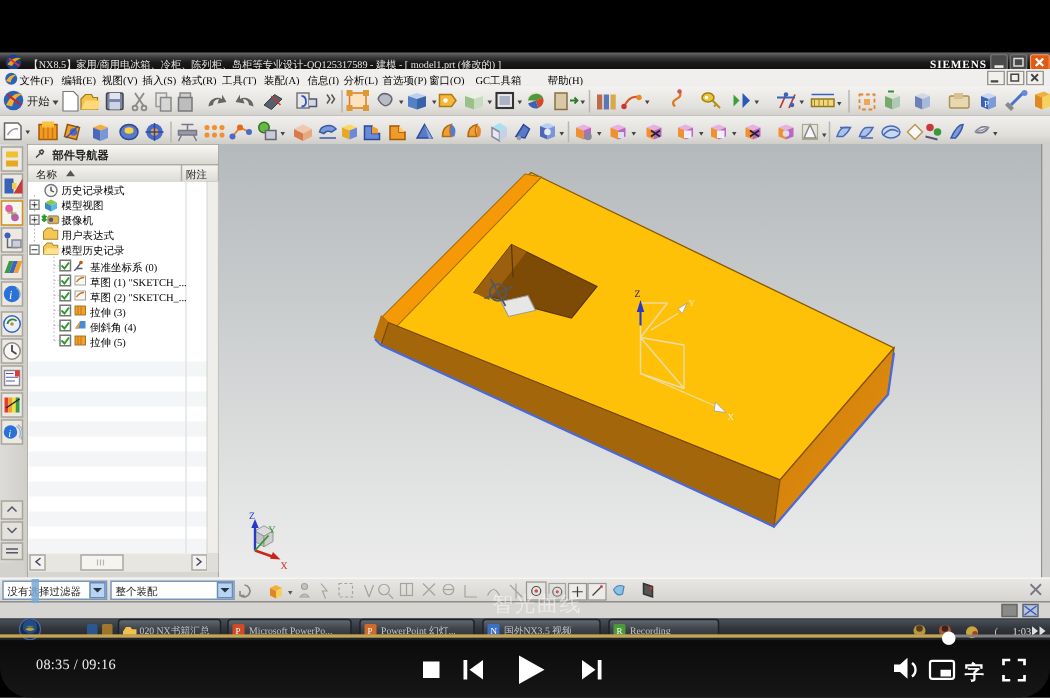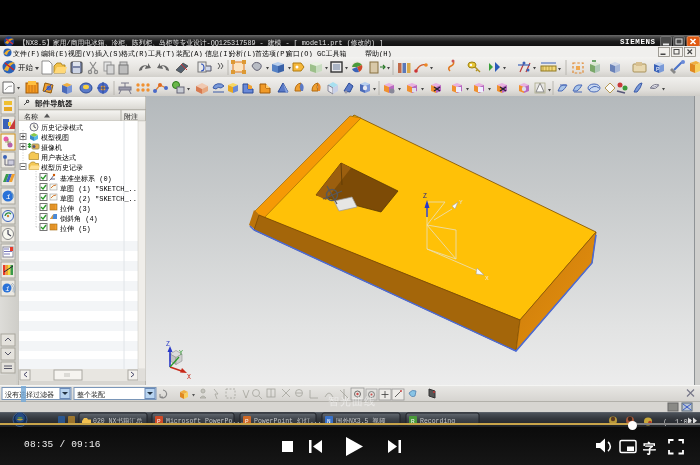--- a/index.html
+++ b/index.html
@@ -1,17 +1,17 @@
 <!DOCTYPE html>
 <html><head>
 <meta charset="utf-8">
 <style>
   html,body{margin:0;padding:0;background:#000;}
   #stage{position:relative;width:700px;height:465px;background:#000;overflow:hidden;
-         font-family:Liberation Mono, monospace;}
+         font-family:Liberation Serif, serif;border-radius:20px;}
   .abs{position:absolute;}
   
   #titlebar{left:0;top:35px;width:700px;height:11px;
     background:linear-gradient(#6a6a6a,#3a3a3a 30%,#1b1b1b 60%,#111);}
   #titletxt{left:19px;top:37.5px;font-size:6.8px;color:#e6e6e6;white-space:nowrap;}
   #siemens{left:620px;top:37.5px;font-size:7.5px;font-weight:bold;color:#fff;letter-spacing:0.6px;}
   #menubar{left:0;top:46px;width:700px;height:11px;background:#f0efed;border-bottom:1px solid #d8d6d2;}
   .menuitem{position:absolute;top:49px;font-size:7px;color:#000;white-space:nowrap;}
   #tb1{left:0;top:57px;width:700px;height:20px;background:linear-gradient(#f4f3f1,#e3e1dd 70%,#d2d0cb);border-bottom:1px solid #c0beb8;}
   #tb2{left:0;top:77px;width:700px;height:19px;background:linear-gradient(#f1f0ee,#e0deda 70%,#cfcdc8);border-bottom:1px solid #b9b7b1;}
@@ -760,21 +760,21 @@
       <path d="M409 8 q3 -4 7 -2 l-1 5 q-4 2 -6 -3" fill="#7ac0e8" stroke="#3a72a8"></path>
     </g>
     <path d="M429 4 l6 2 v7 l-6 -2 z" fill="#555" stroke="#333"></path>
       <circle cx="434" cy="7" r="1" fill="#c33"></circle>
     <g stroke="#778" stroke-width="1.2" fill="none">
         <path d="M687 4.5 l7 7 m-7 0 l7 -7"></path>
       </g>
   </svg>
   <div class="abs" style="left:21px;top:386px;width:5px;height:25px;background:rgba(120,170,215,0.85);"></div>
   <div class="abs" id="statusbar"></div>
-  <div class="abs" style="left:328px;top:394px;font-size:11px;color:rgba(255,255,255,0.5);letter-spacing:1px;">智光曲线</div>
+  <div class="abs" style="left:328px;top:394px;font-size:14px;color:rgba(255,255,255,0.5);letter-spacing:1px;">智光曲线</div>
   <svg class="abs" style="left:660px;top:402px" width="40" height="10" viewBox="0 0 40 10">
     <rect x="8" y="1" width="10" height="8" fill="#8a8a86" stroke="#666"></rect>
     <rect x="22" y="1" width="10" height="8" fill="#b8c4d4" stroke="#567"></rect>
       <path d="M23 2 l8 6 m0 -6 l-8 6" stroke="#3a5ac8" stroke-width="1"></path>
   </svg>
 
   <div class="abs" id="taskbar"></div>
   <svg class="abs" style="left:0;top:412px" width="700" height="15" viewBox="0 0 700 15">
     <defs>
       <linearGradient id="tbtn" x1="0" y1="0" x2="0" y2="1">

